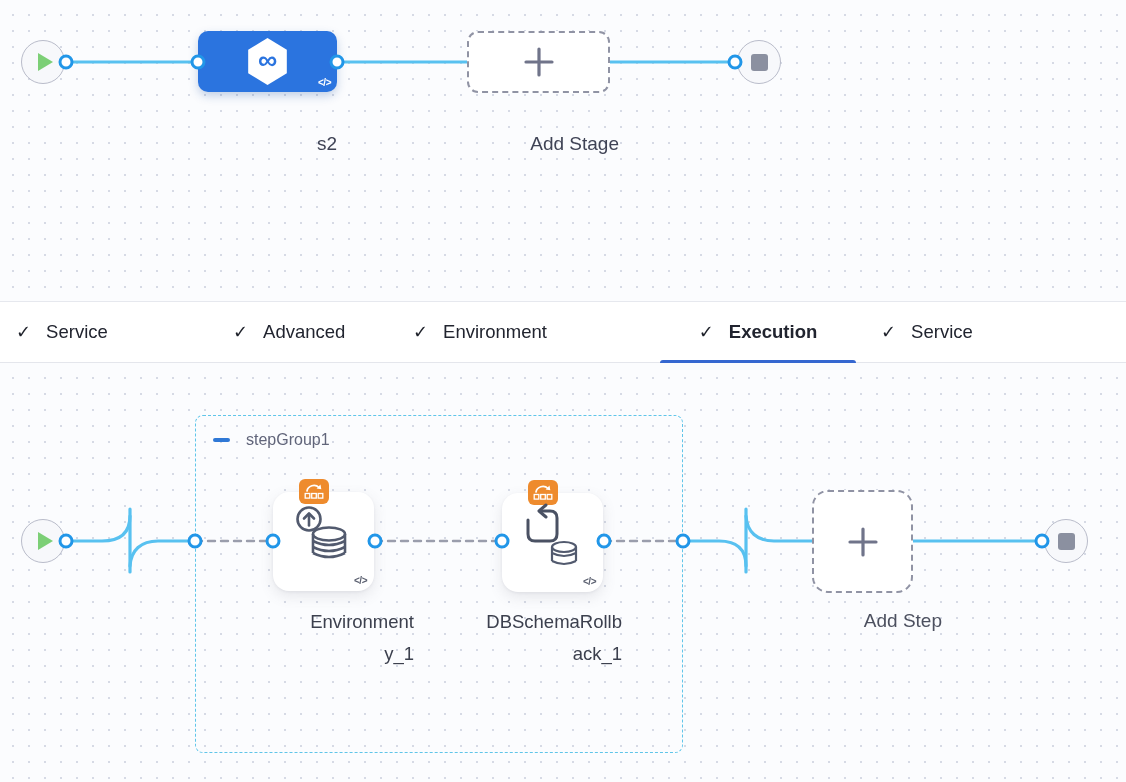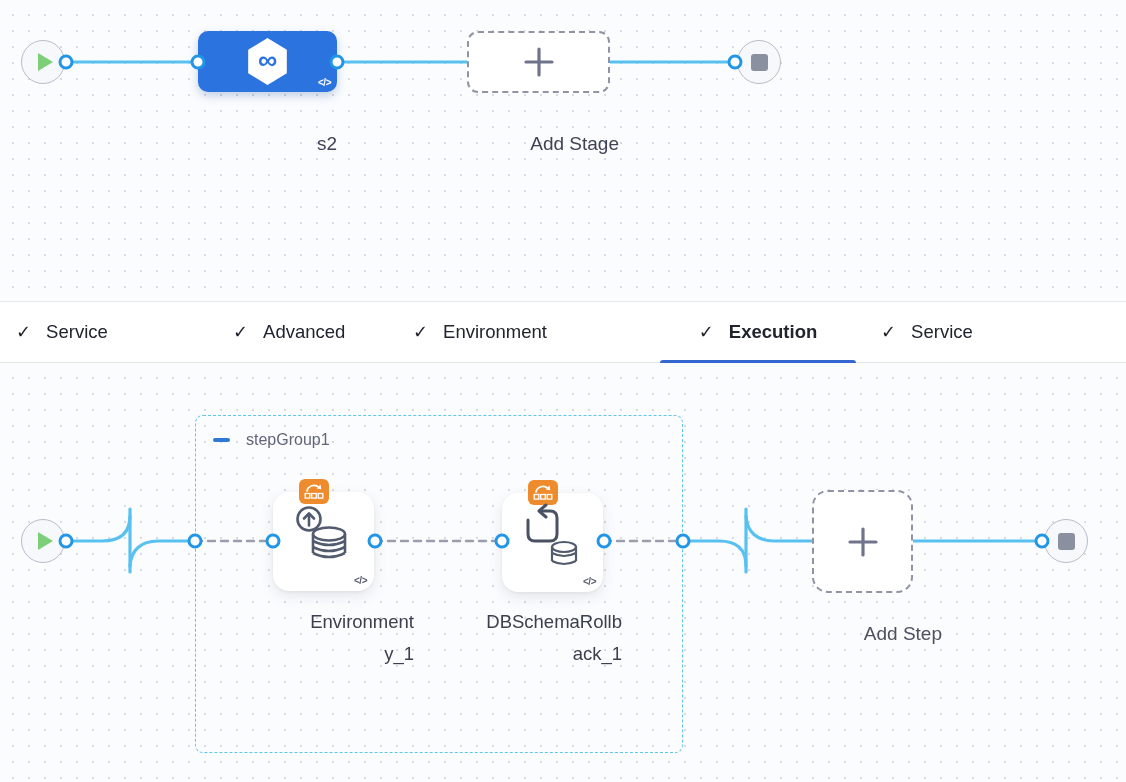--- a/index.html
+++ b/index.html
@@ -273,19 +273,19 @@
     <div>ack_1</div>
   </div>
 
   <div class="port" style="left:683px; top:178px;"></div>
 
   <div id="add-step" class="add-box">
     <svg width="34" height="34" viewBox="0 0 34 34">
       <path d="M17 4 V30 M4 17 H30" stroke="#70748a" stroke-width="3.2" stroke-linecap="round"></path>
     </svg>
   </div>
-  <div class="node-label add-label" style="left:782px; top:255px; width:160px;">Add Step</div>
+  <div class="node-label add-label" style="left:782px; top:242px; width:160px;">Add Step</div>
 
   <div class="port" style="left:1042px; top:178px;"></div>
   <div class="round-node" style="left:1044px; top:156px;">
     <div class="stop-sq"></div>
   </div>
 </div>
 
 </body></html>

